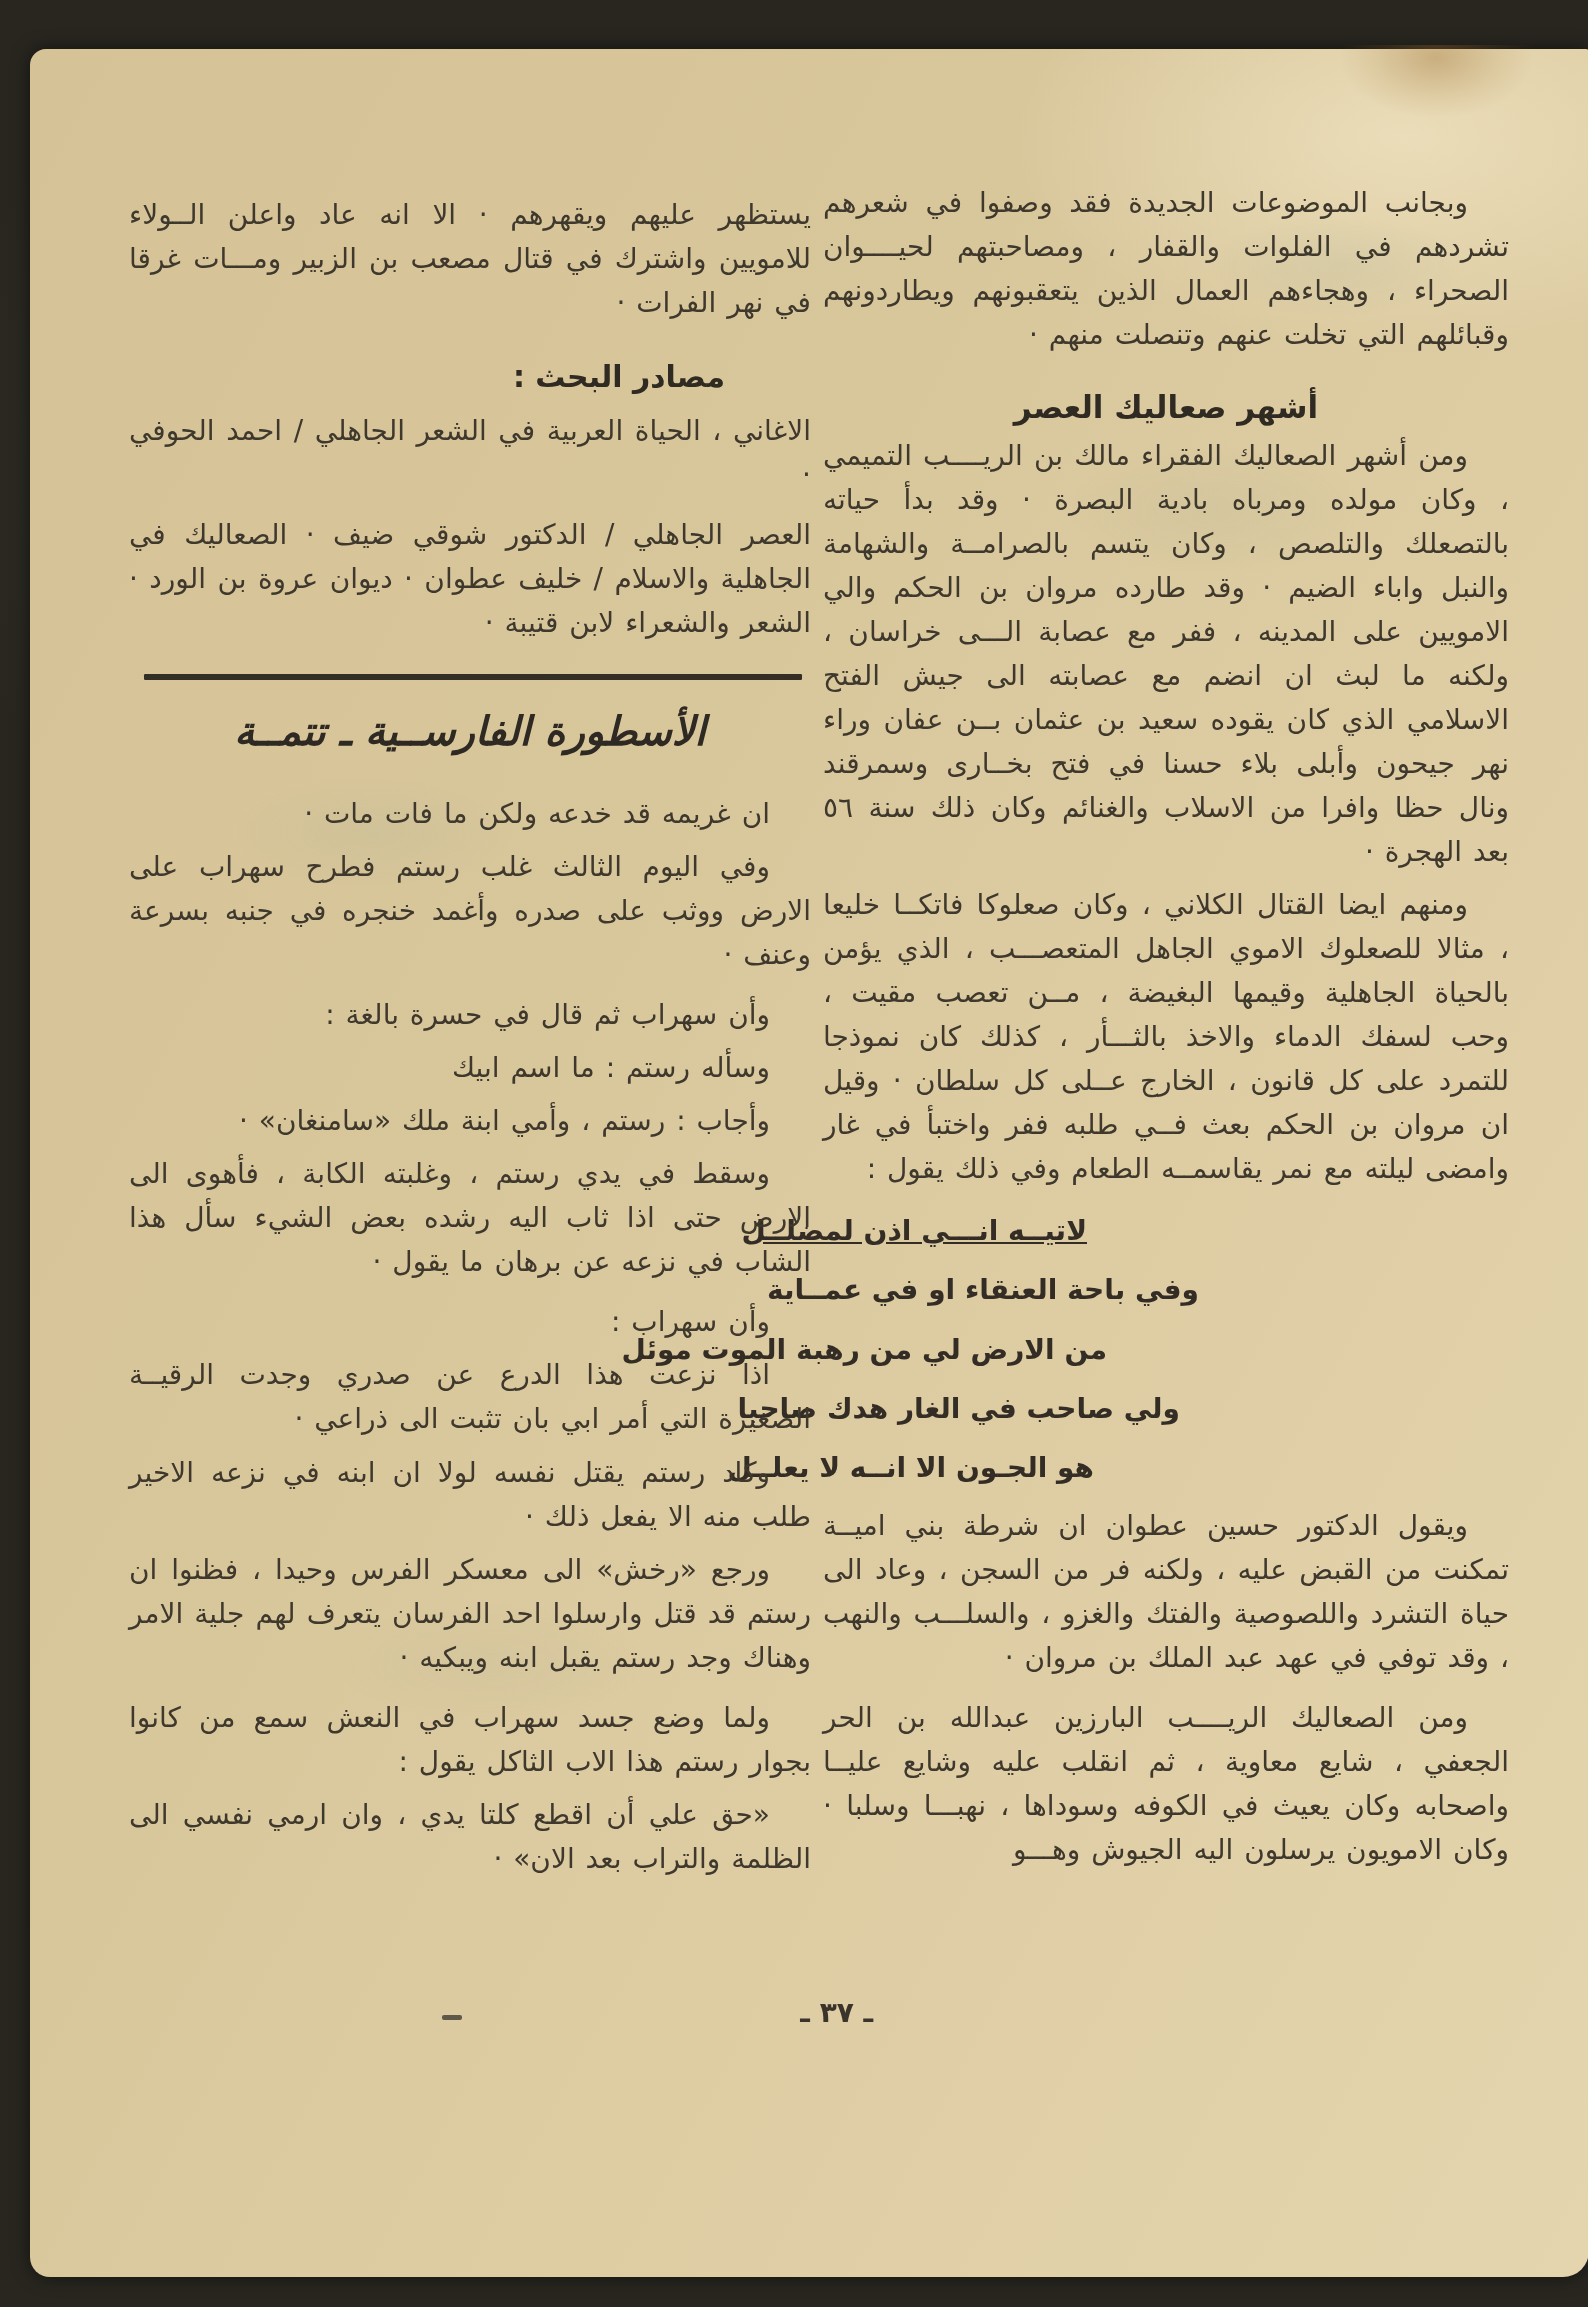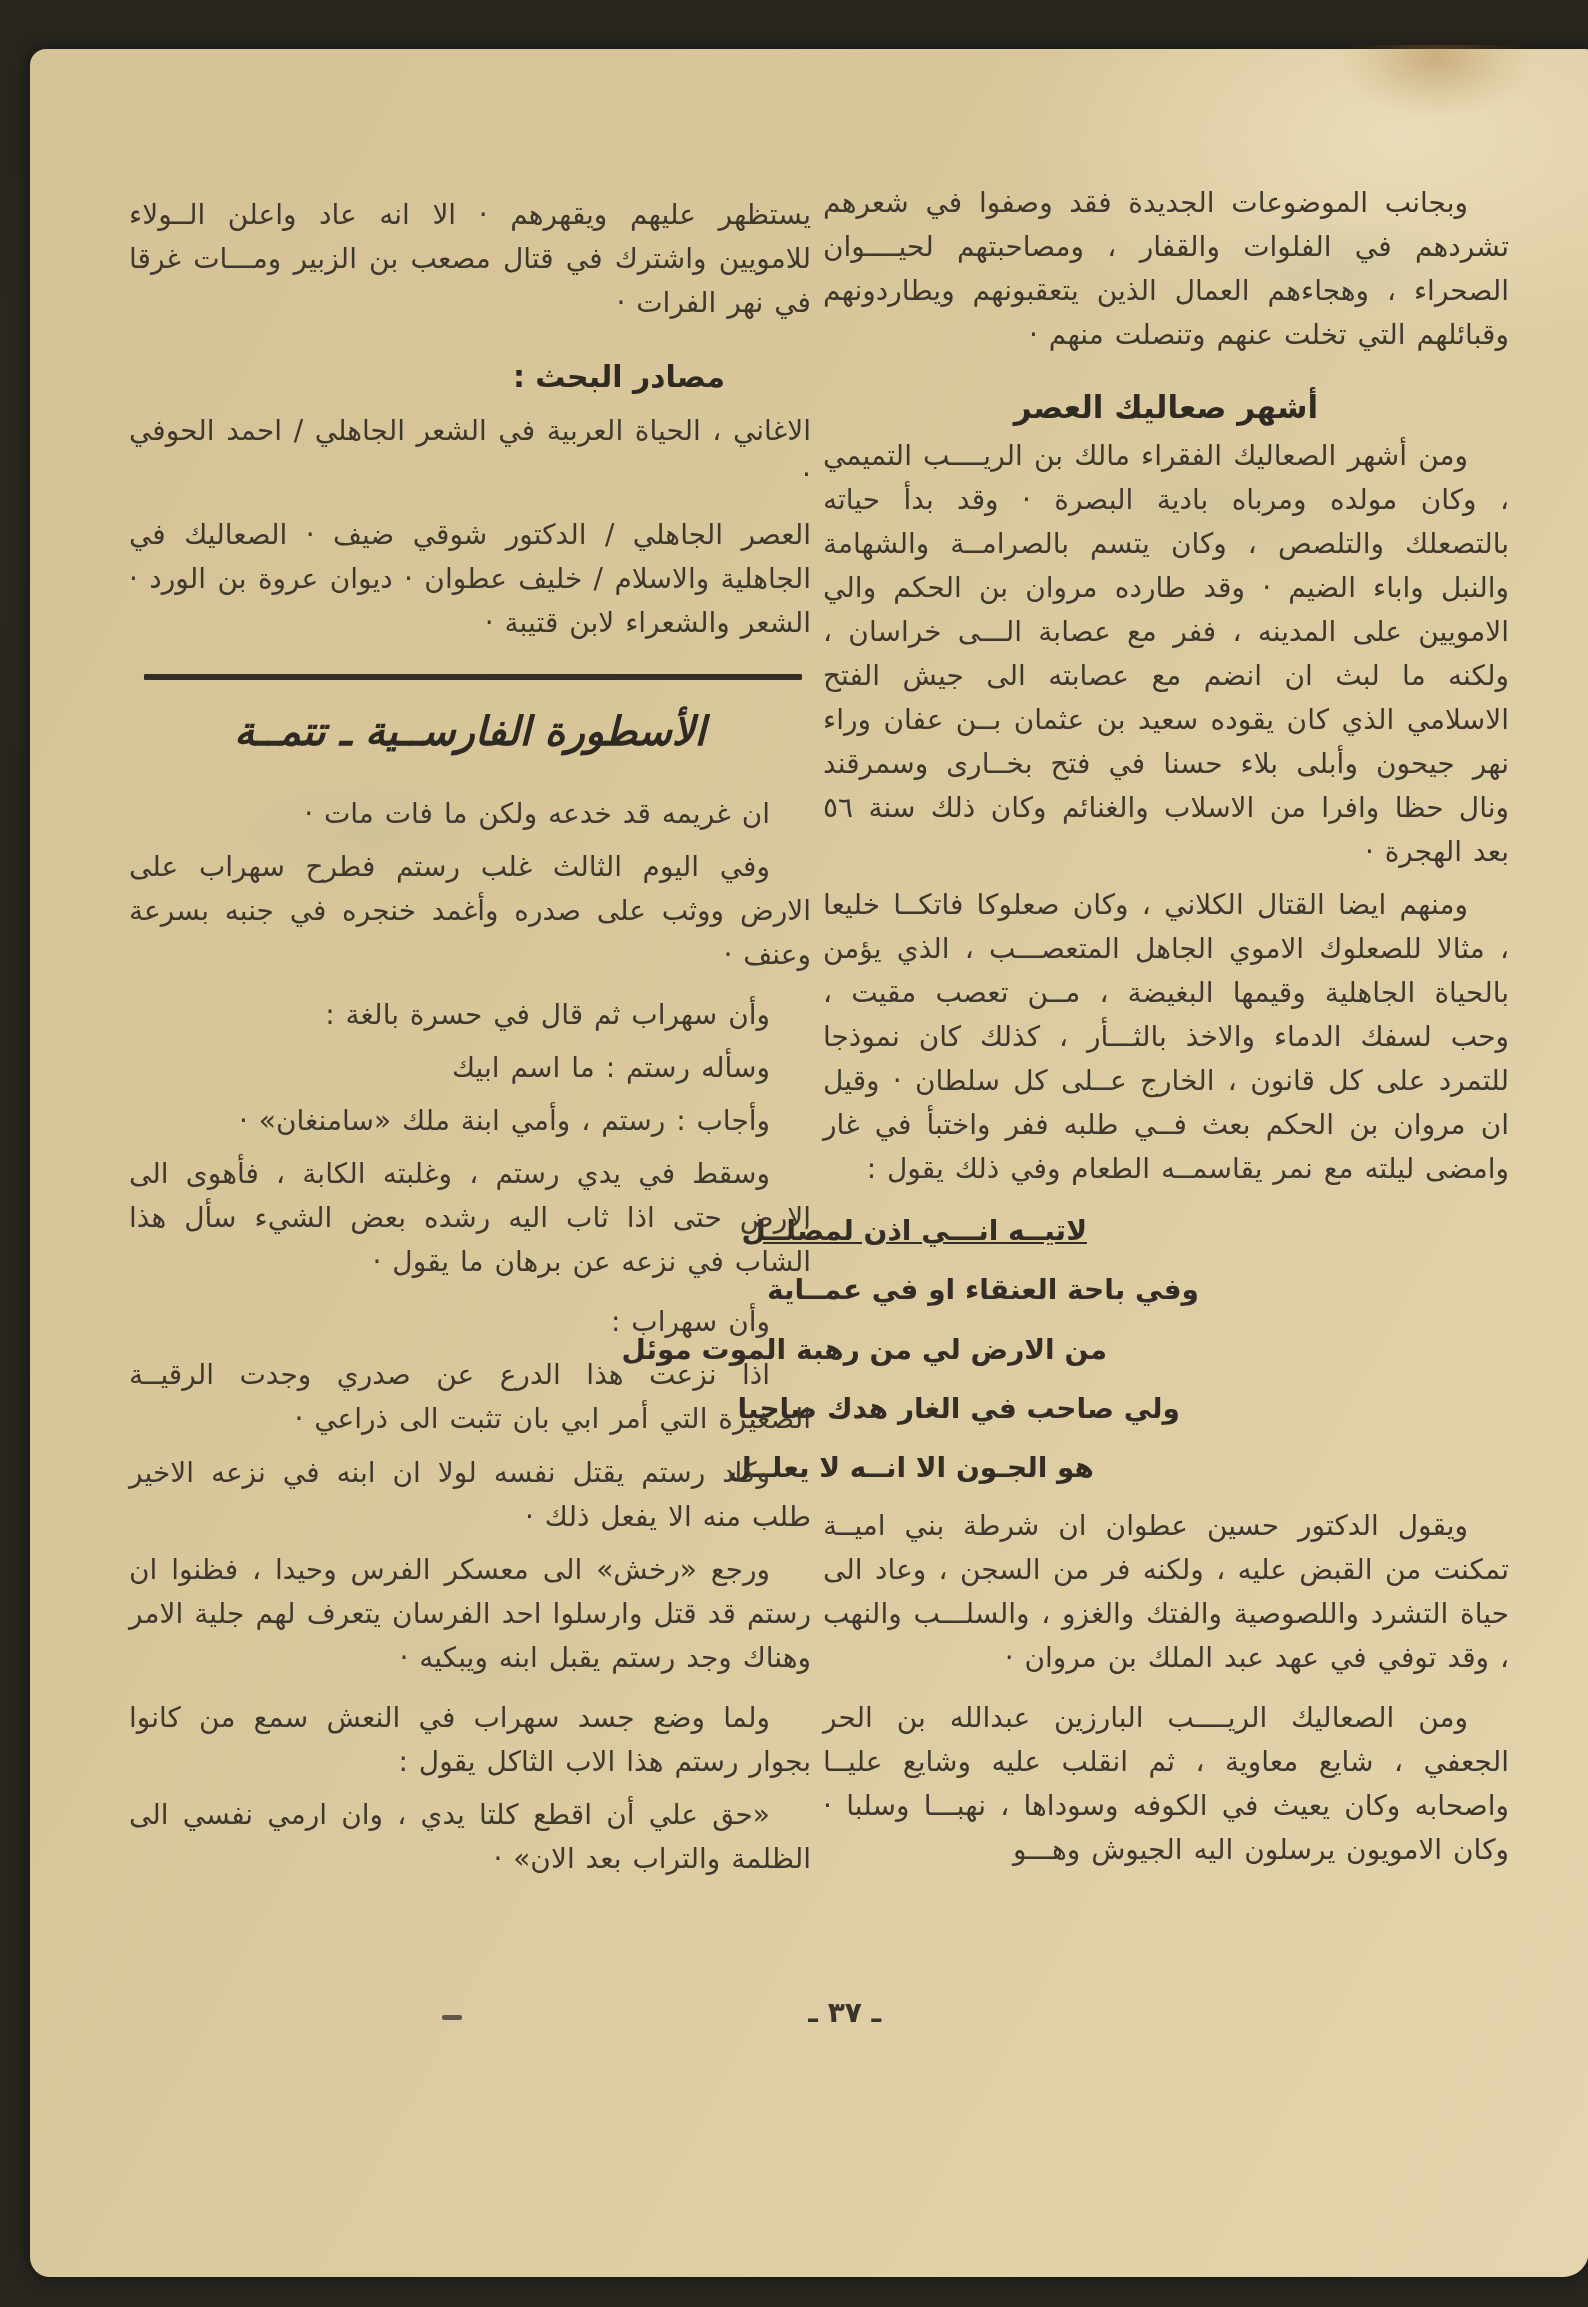--- a/index.html
+++ b/index.html
@@ -145,21 +145,20 @@
   .page-number {
     position: absolute;
     top: 1947px;
     left: 50%;
     transform: translateX(-9.2px);
     font-size: 28px;
     font-weight: bold;
     color: #3a342b;
     direction: rtl;
     white-space: nowrap;
-    margin-left: 8px;
   }
 </style>
 </head>
 <body>
 
 <div id="screenshot">
   <div class="paper">
 
     <div class="stain"></div>
 

